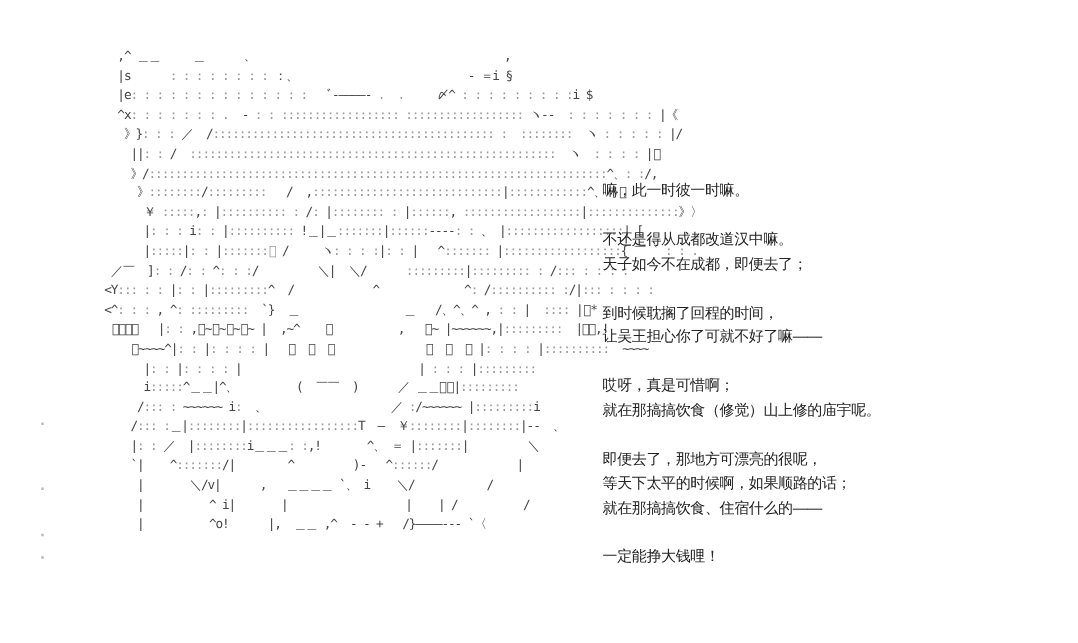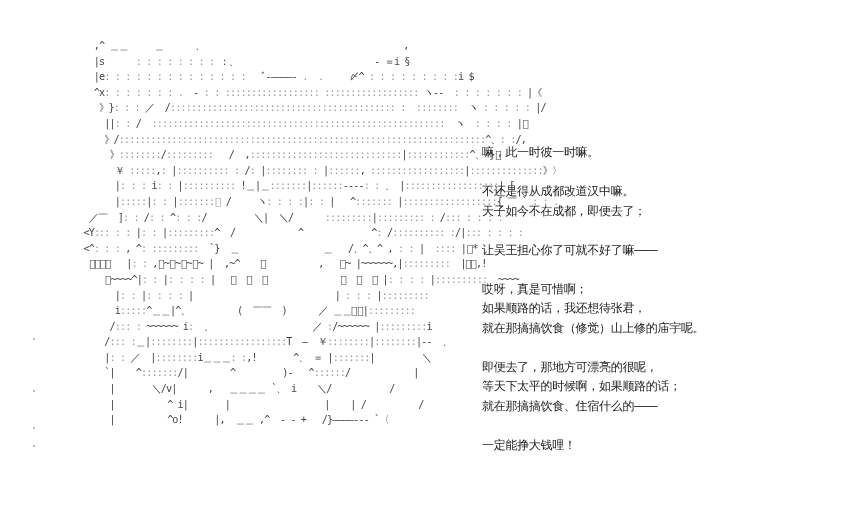--- a/index.html
+++ b/index.html
@@ -51,24 +51,24 @@
            |       ＼/v|      ,   ＿＿＿＿ `、 i    ＼/           /
            |          ^ i|       |                  |    | /          /
            |          ^o!      |,  ＿＿ ,^  ‐ ‐ +   /}――――‐‐‐ `〈</pre>
 
 <div class="dialogue">
   <div class="line">嘛，此一时彼一时嘛。</div>
   <div class="gap"></div>
   <div class="line">不还是得从成都改道汉中嘛。</div>
   <div class="line">天子如今不在成都，即便去了；</div>
   <div class="gap"></div>
+  <div class="line">到时候耽搁了回程的时间，</div>
   <div class="line">让吴王担心你了可就不好了嘛——</div>
   <div class="gap"></div>
   <div class="line">哎呀，真是可惜啊；</div>
-  <div class="line">如果顺路的话，我还想待张君，</div>
   <div class="line">就在那搞搞饮食（修觉）山上修的庙宇呢。</div>
   <div class="gap"></div>
   <div class="line">即便去了，那地方可漂亮的很呢，</div>
   <div class="line">等天下太平的时候啊，如果顺路的话；</div>
   <div class="line">就在那搞搞饮食、住宿什么的——</div>
   <div class="gap"></div>
   <div class="line">一定能挣大钱哩！</div>
 </div>
 
 <div class="margin-dot" style="left:33px;top:338px;"></div>

